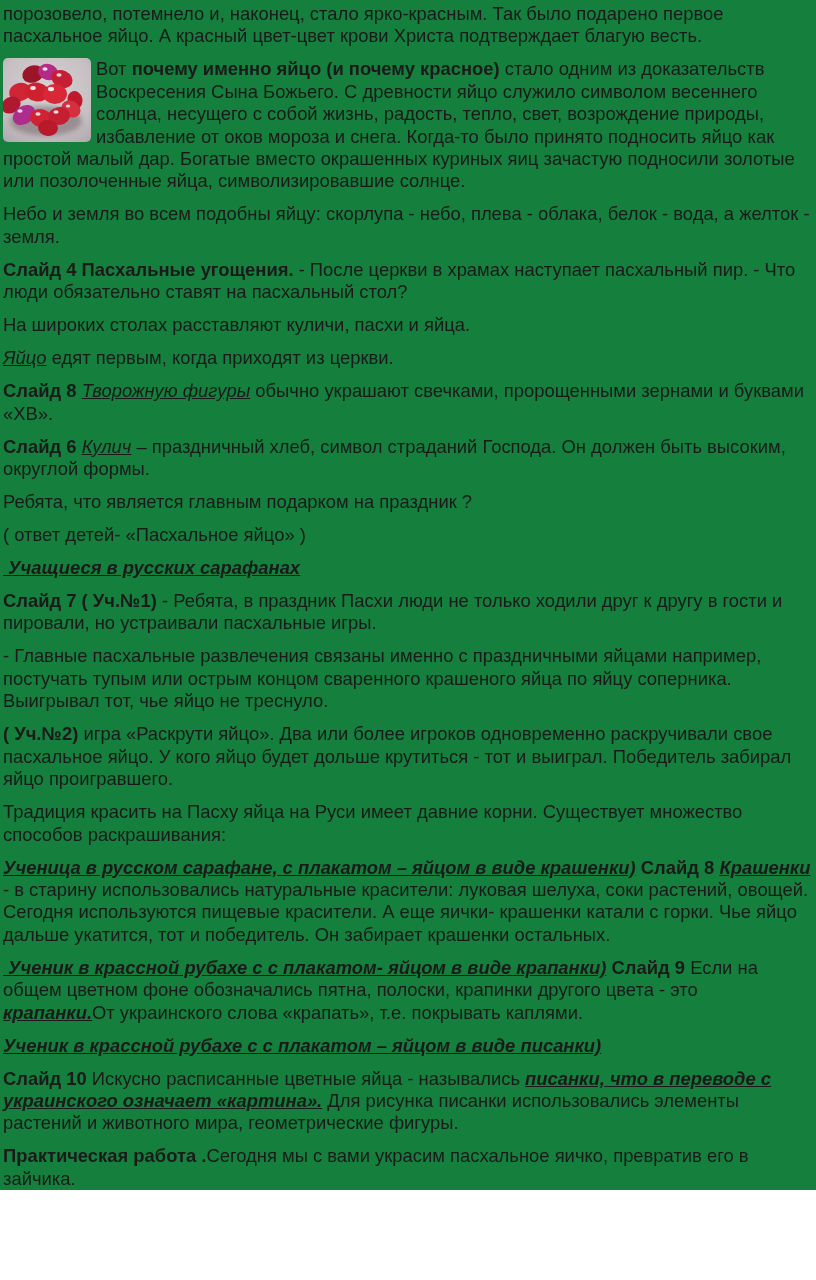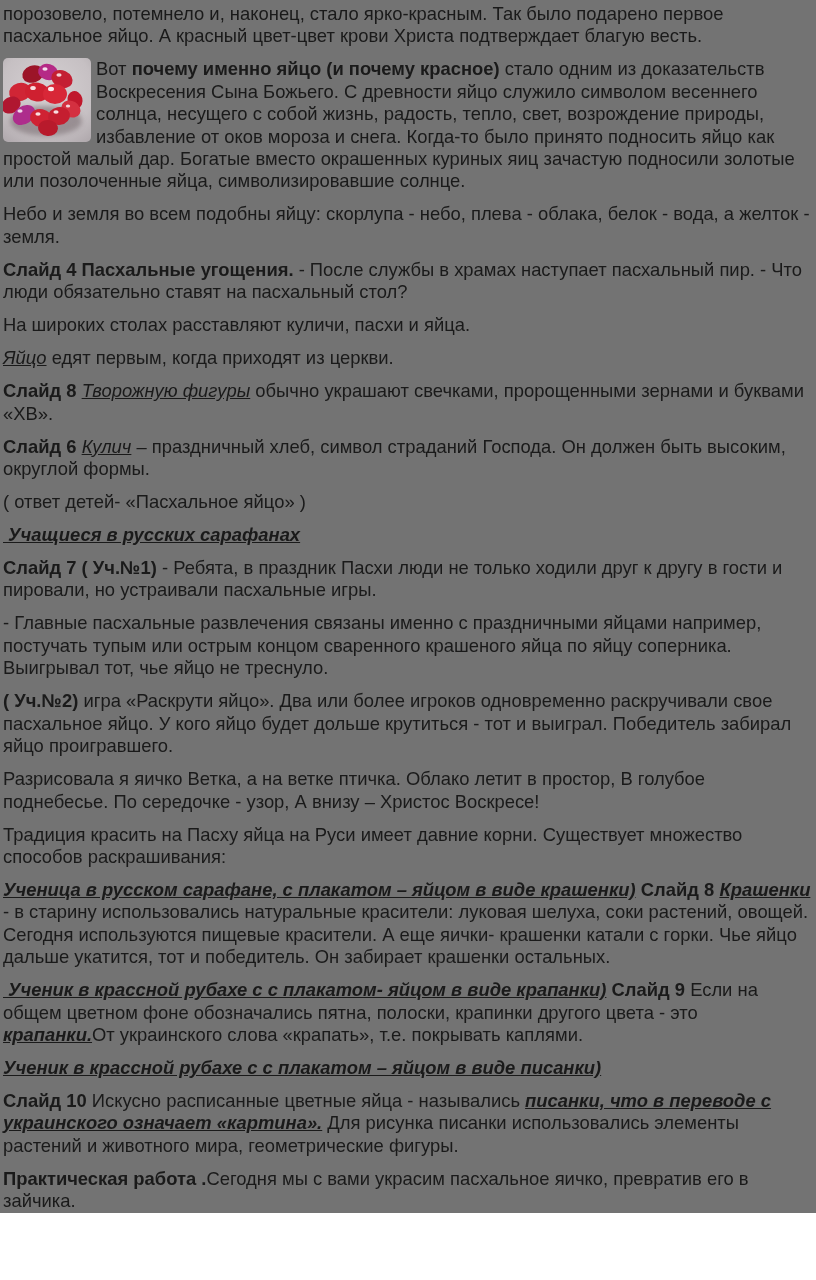--- a/index.html
+++ b/index.html
@@ -26,21 +26,21 @@
     margin: 0 5px 2px 0;
     border-radius: 5px;
     overflow: hidden;
     display: block;
   }
   .eggphoto svg { display: block; }
 </style>
 </head>
 <body>
 
-<div id="doc" class="doc" style="background: #737373; color: rgb(26, 26, 26);">
+<div id="doc" class="doc" style="background: #15803d; color: rgb(26, 26, 26);">
     <p><span>порозовело, потемнело и, наконец, стало ярко-красным. Так было подарено первое пасхальное яйцо. А красный цвет-цвет крови Христа подтверждает благую весть.</span></p>
     <p>
   <span class="eggphoto">
     <svg width="88" height="84" viewBox="0 0 88 84" xmlns="http://www.w3.org/2000/svg">
       <defs>
         <radialGradient id="bgg" cx="50%" cy="38%" r="75%">
           <stop offset="0%" stop-color="#d6d1d3"></stop>
           <stop offset="70%" stop-color="#c6c0c3"></stop>
           <stop offset="100%" stop-color="#b2abaf"></stop>
         </radialGradient>
@@ -70,30 +70,30 @@
         <ellipse cx="48" cy="31" rx="3" ry="2.2" fill="#ffffff" opacity="0.9"></ellipse>
         <ellipse cx="17" cy="53" rx="2.6" ry="1.8" fill="#ffffff" opacity="0.8"></ellipse>
         <ellipse cx="35" cy="56" rx="2.6" ry="1.8" fill="#ffffff" opacity="0.85"></ellipse>
         <ellipse cx="53" cy="54" rx="2.6" ry="1.8" fill="#ffffff" opacity="0.85"></ellipse>
         <ellipse cx="65" cy="48" rx="2.2" ry="1.6" fill="#ffffff" opacity="0.8"></ellipse>
       </g>
     </svg>
   </span>
 <span>Вот </span><span class="b">почему именно яйцо (и почему красное)</span><span> стало одним из доказательств Воскресения Сына Божьего. С древности яйцо служило символом весеннего солнца, несущего с собой жизнь, радость, тепло, свет, возрождение природы, избавление от оков мороза и снега. Когда-то было принято подносить яйцо как простой малый дар. Богатые вместо окрашенных куриных яиц зачастую подносили золотые или позолоченные яйца, символизировавшие солнце.</span></p>
     <p><span>Небо и земля во всем подобны яйцу: скорлупа - небо, плева - облака, белок - вода, а желток - земля.</span></p>
-    <p><span class="b">Слайд 4 Пасхальные угощения.</span><span> - После службы в храмах наступает пасхальный пир. - Что люди обязательно ставят на пасхальный стол?</span></p>
+    <p><span class="b">Слайд 4 Пасхальные угощения.</span><span> - После церкви в храмах наступает пасхальный пир. - Что люди обязательно ставят на пасхальный стол?</span></p>
     <p><span>На широких столах расставляют куличи, пасхи и яйца.</span></p>
     <p><span class="i">Яйцо</span><span> едят первым, когда приходят из церкви.</span></p>
     <p><span class="b">Слайд 8 </span><span class="i">Творожную фигуры</span><span> обычно украшают свечками, пророщенными зернами и буквами «ХВ».</span></p>
     <p><span class="b">Слайд 6 </span><span class="i">Кулич</span><span> – праздничный хлеб, символ страданий Господа. Он должен быть высоким, округлой формы.</span></p>
+    <p><span>Ребята, что является главным подарком на праздник ?</span></p>
     <p><span>( ответ детей- «Пасхальное яйцо» )</span></p>
     <p><span class="b i">&nbsp;Учащиеся в русских сарафанах</span></p>
     <p><span class="b">Слайд 7 ( Уч.№1)</span><span> - Ребята, в праздник Пасхи люди не только ходили друг к другу в гости и пировали, но устраивали пасхальные игры.</span></p>
     <p><span>- Главные пасхальные развлечения связаны именно с праздничными яйцами например, постучать тупым или острым концом сваренного крашеного яйца по яйцу соперника. Выигрывал тот, чье яйцо не треснуло.</span></p>
     <p><span class="b">( Уч.№2)</span><span> игра «Раскрути яйцо». Два или более игроков одновременно раскручивали свое пасхальное яйцо. У кого яйцо будет дольше крутиться - тот и выиграл. Победитель забирал яйцо проигравшего.</span></p>
-    <p><span>Разрисовала я яичко Ветка, а на ветке птичка. Облако летит в простор, В голубое поднебесье. По середочке - узор, А внизу – Христос Воскресе!</span></p>
     <p><span>Традиция красить на Пасху яйца на Руси имеет давние корни. Существует множество способов раскрашивания:</span></p>
     <p><span class="b i">Ученица в русском сарафане, с плакатом – яйцом в виде крашенки)</span><span class="b"> Слайд 8 </span><span class="b i">Крашенки</span><span> - в старину использовались натуральные красители: луковая шелуха, соки растений, овощей. Сегодня используются пищевые красители. А еще яички- крашенки катали с горки. Чье яйцо дальше укатится, тот и победитель. Он забирает крашенки остальных.</span></p>
     <p><span class="b i">&nbsp;Ученик в крассной рубахе с с плакатом- яйцом в виде крапанки)</span><span class="b"> Слайд 9 </span><span>Если на общем цветном фоне обозначались пятна, полоски, крапинки другого цвета - это </span><span class="b i">крапанки.</span><span>От украинского слова «крапать», т.е. покрывать каплями.</span></p>
     <p><span class="b i">Ученик в крассной рубахе с с плакатом – яйцом в виде писанки)</span></p>
     <p><span class="b">Слайд 10</span><span> Искусно расписанные цветные яйца - назывались </span><span class="b i">писанки, что в переводе с украинского означает «картина».</span><span> Для рисунка писанки использовались элементы растений и животного мира, геометрические фигуры.</span></p>
     <p><span class="b">Практическая работа .</span><span>Сегодня мы с вами украсим пасхальное яичко, превратив его в зайчика.</span></p>
   </div>
 
 </body></html>

